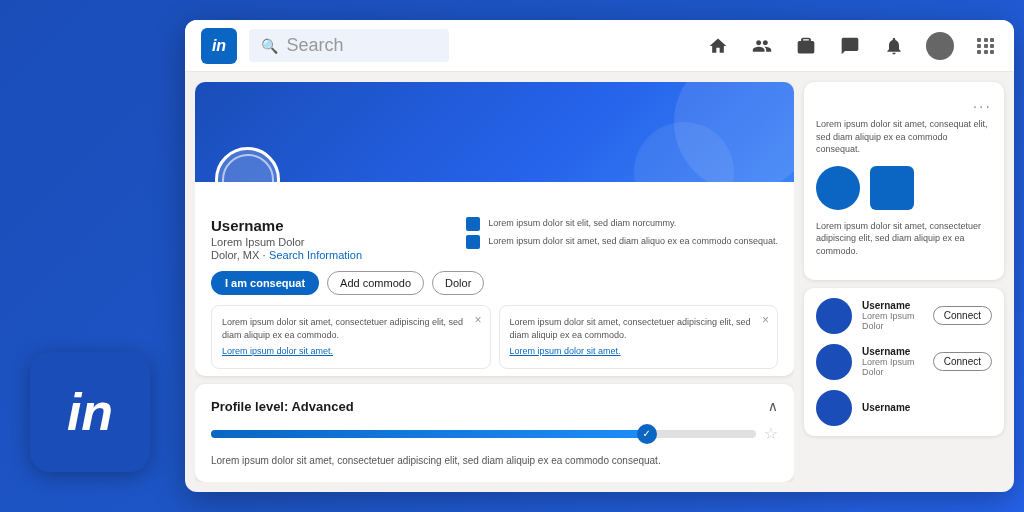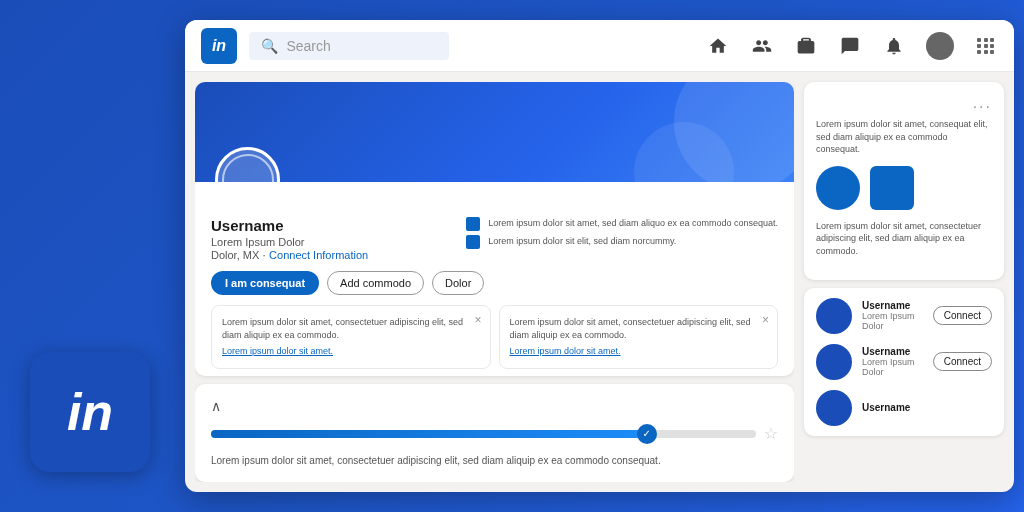--- a/index.html
+++ b/index.html
@@ -82,21 +82,21 @@
       border-radius: 4px;
       padding: 6px 12px;
       gap: 8px;
       width: 200px;
     }
     .search-icon-svg {
       color: #666;
       font-size: 14px;
     }
     .search-text {
-      font-size: 14px;
+      font-size: 18px;
       color: #999;
     }
     .nav-spacer { flex: 1; }
     .nav-icons {
       display: flex;
       align-items: center;
       gap: 20px;
     }
     .nav-icon {
       width: 24px;
@@ -570,31 +570,31 @@
           </div>
         </div>
 
         <div class="profile-info-section">
           <div class="profile-text">
             <div class="profile-name">Username</div>
             <div class="profile-subtitle">Lorem Ipsum Dolor</div>
             <div class="profile-location">
               <span>Dolor, MX</span>
               <span> · </span>
-              <span class="contact-link">Connect Information</span>
+              <span class="contact-link">Search Information</span>
             </div>
           </div>
           <div class="profile-stats">
             <div class="stat-item">
               <div class="stat-icon"></div>
-              <span class="stat-text">Lorem ipsum dolor sit amet, sed diam aliquo ex ea commodo consequat.</span>
+              <span class="stat-text">Lorem ipsum dolor sit elit, sed diam norcummy.</span>
             </div>
             <div class="stat-item">
               <div class="stat-icon"></div>
-              <span class="stat-text">Lorem ipsum dolor sit elit, sed diam norcummy.</span>
+              <span class="stat-text">Lorem ipsum dolor sit amet, sed diam aliquo ex ea commodo consequat.</span>
             </div>
           </div>
         </div>
 
         <div class="profile-actions">
           <button class="btn-primary">I am consequat</button>
           <button class="btn-secondary">Add commodo</button>
           <button class="btn-secondary">Dolor</button>
         </div>
 
@@ -607,20 +607,21 @@
           <div class="mini-card">
             <span class="mini-card-close">×</span>
             <span>Lorem ipsum dolor sit amet, consectetuer adipiscing elit, sed diam aliquip ex ea commodo.</span>
             <a class="mini-card-link" href="#">Lorem ipsum dolor sit amet.</a>
           </div>
         </div>
       </div>
 
       <div class="profile-level-card">
         <div class="profile-level-header">
+          <span class="profile-level-title">Profile level: Advanced</span>
           <span class="chevron-up">∧</span>
         </div>
         <div class="progress-bar-container">
           <div class="progress-bar">
             <div class="progress-fill">
               <div class="progress-check">✓</div>
             </div>
           </div>
           <span class="star-icon">☆</span>
         </div>

